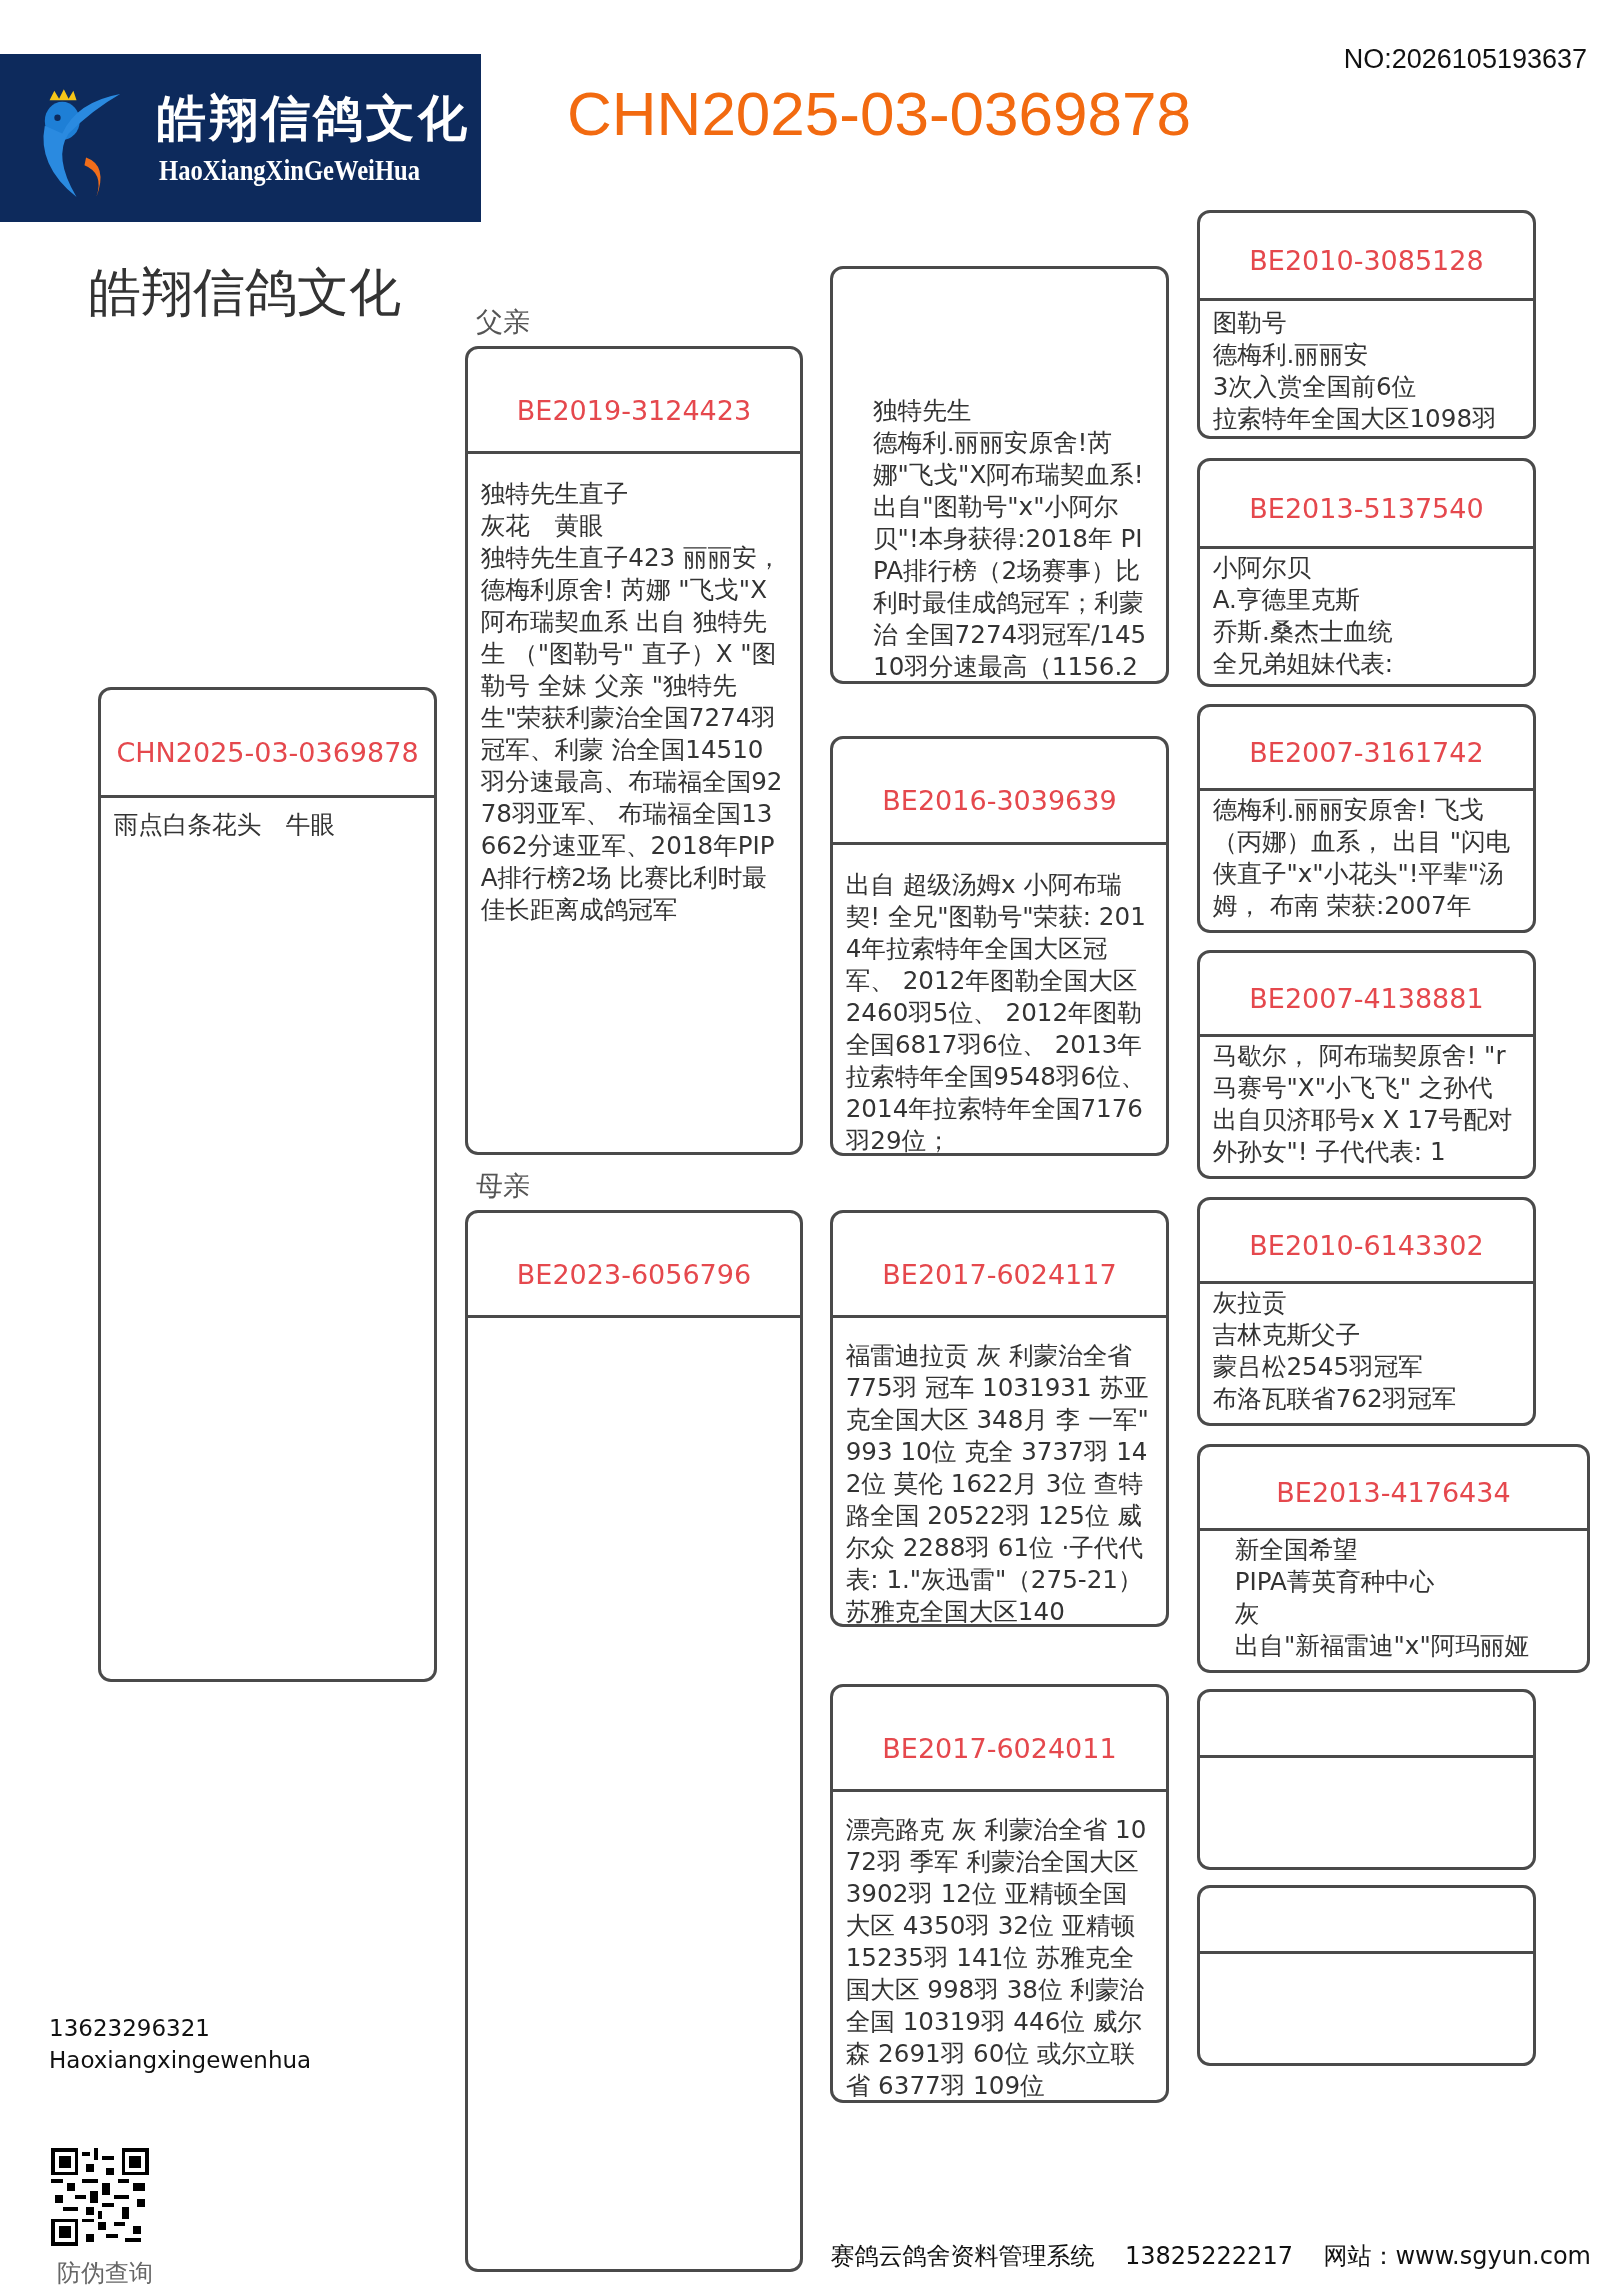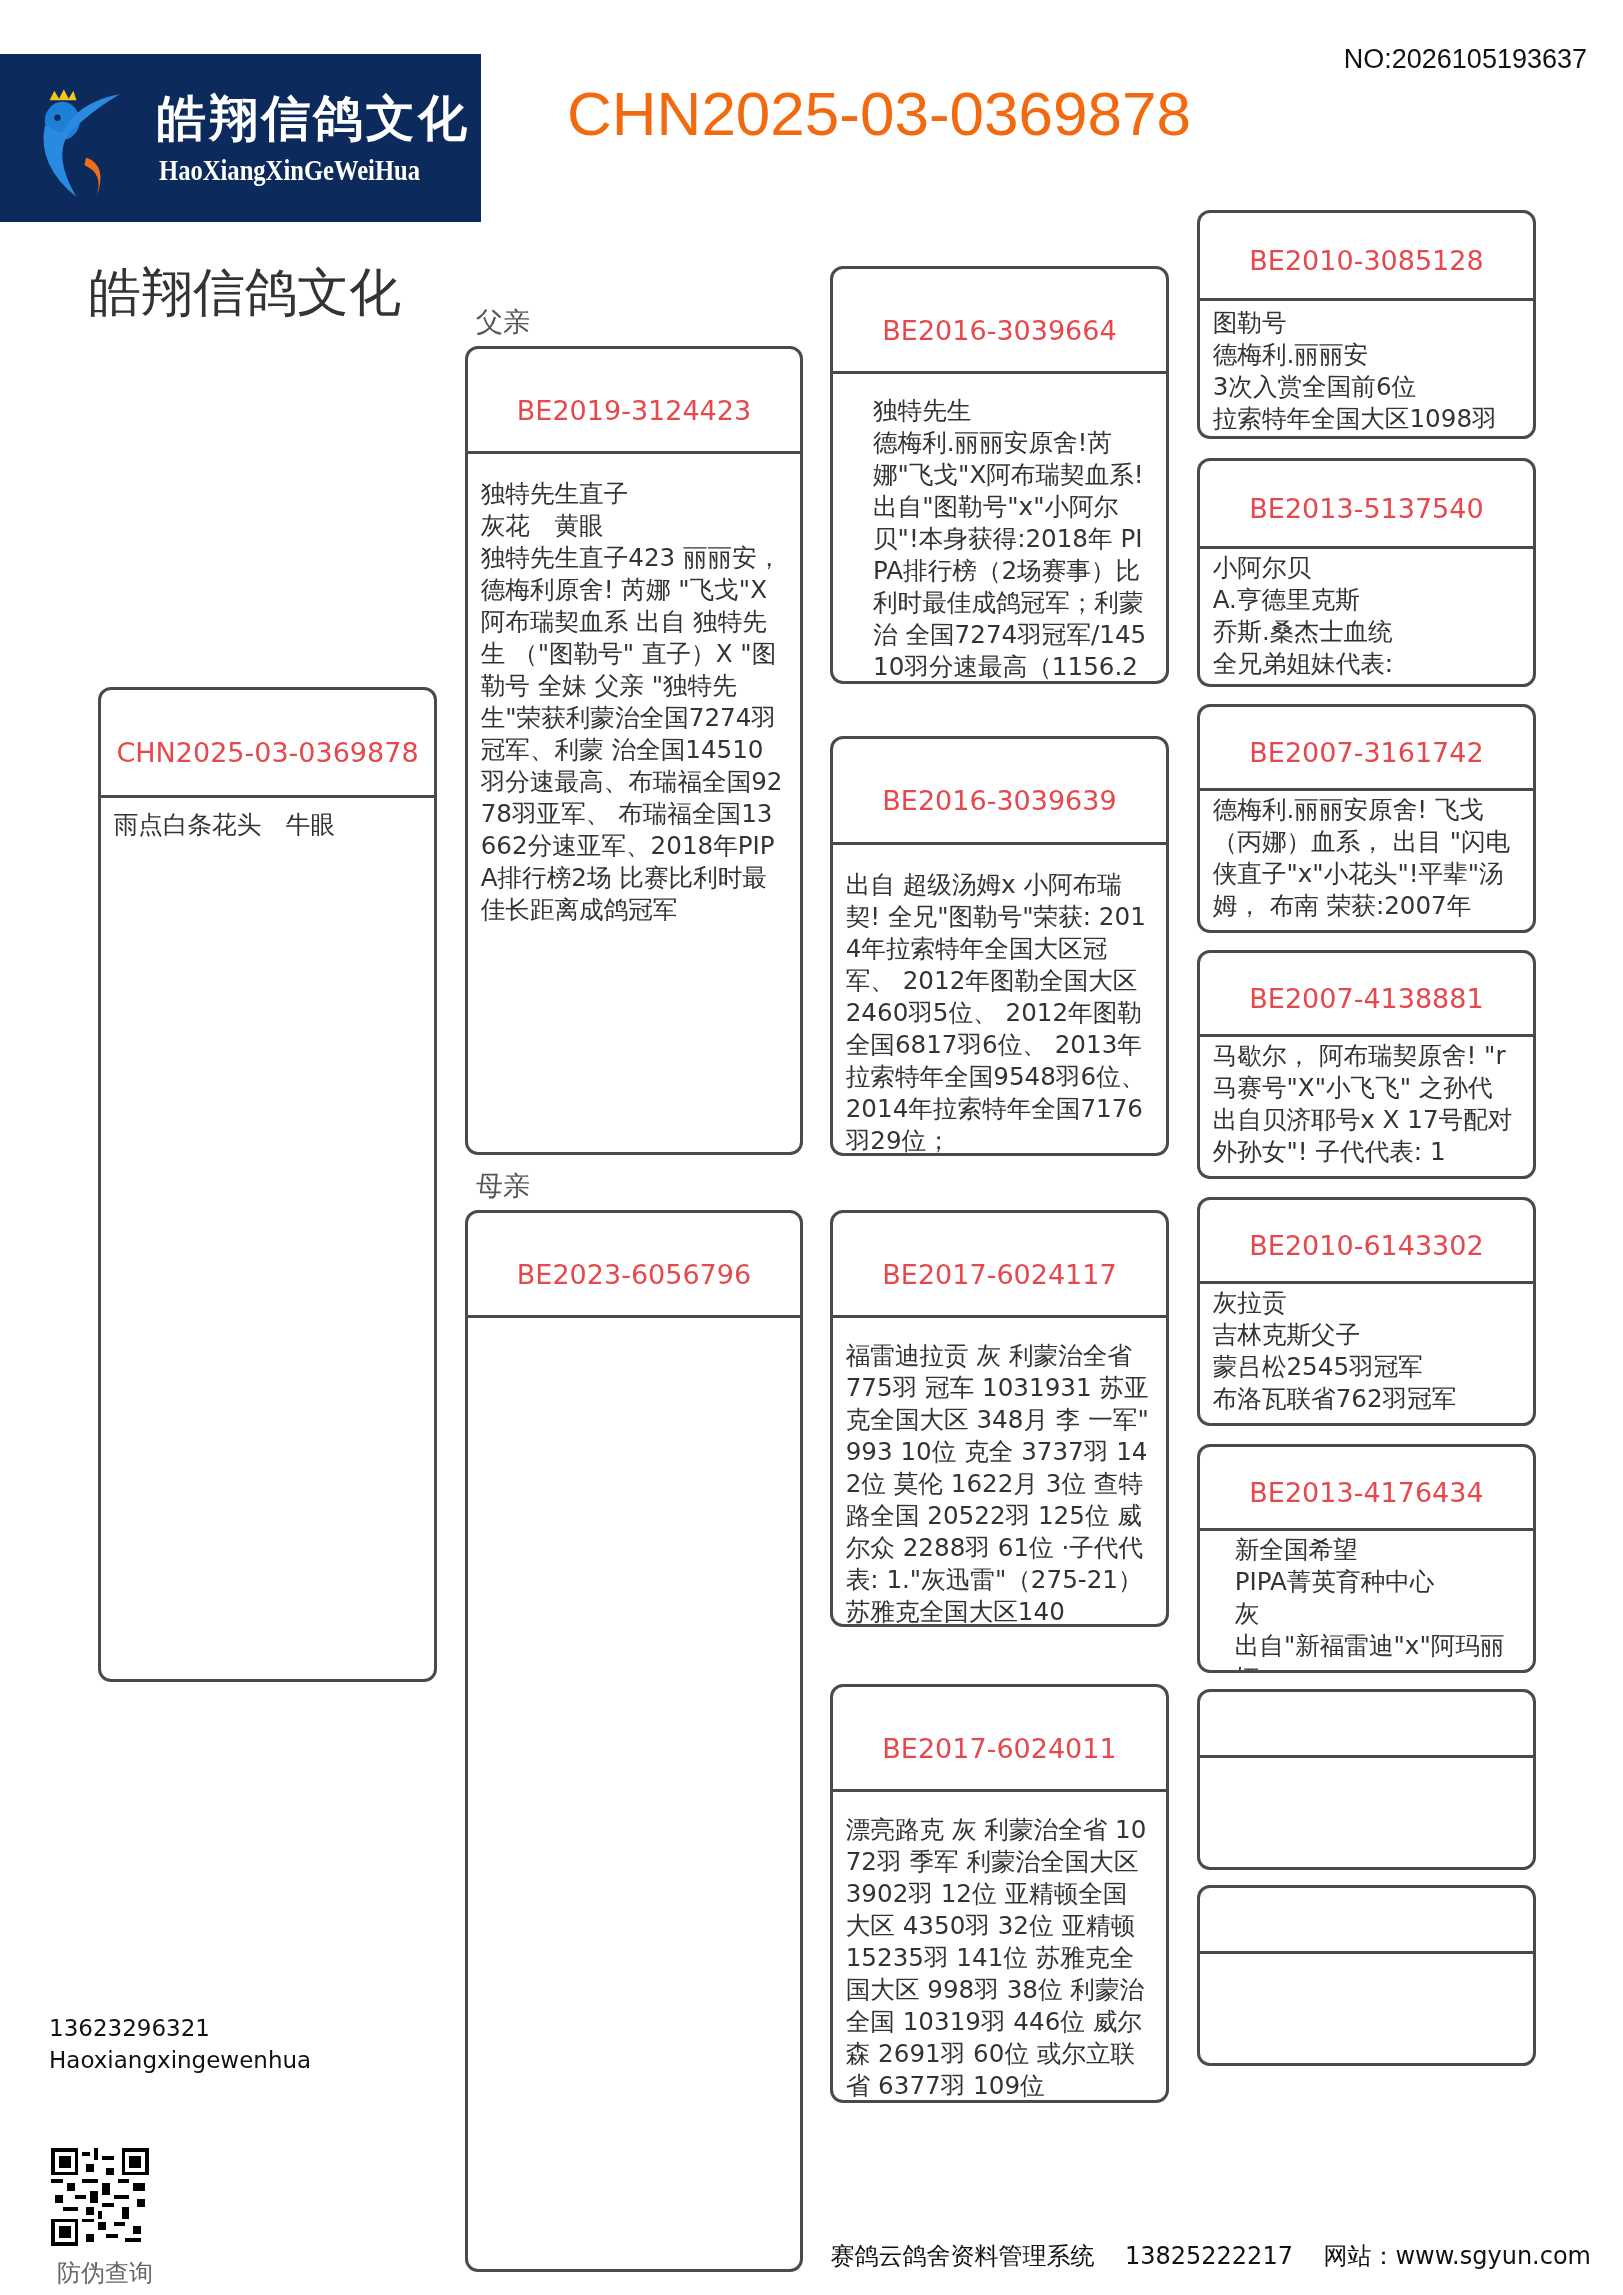--- a/index.html
+++ b/index.html
@@ -61,21 +61,20 @@
   <div class="card-body big" style="top:105px;">独特先生直子
 灰花　黄眼
 独特先生直子423 丽丽安，德梅利原舍! 芮娜 "飞戈"X阿布瑞契血系 出自 独特先生 （"图勒号" 直子）X "图勒号 全妹 父亲 "独特先生"荣获利蒙治全国7274羽冠军、利蒙 治全国14510羽分速最高、布瑞福全国9278羽亚军、 布瑞福全国13662分速亚军、2018年PIPA排行榜2场 比赛比利时最佳长距离成鸽冠军</div>
 </div>
 
 <div class="card" style="left:465px; top:1210px; width:338px; height:1062px;">
   <div class="card-head" style="height:105px;">BE2023-6056796</div>
 </div>
 
 <div class="card" style="left:830px; top:266px; width:339px; height:418px;">
-  <div class="card-head" style="height:105px;">BE2016-3039664</div>
   <div class="card-body" style="top:105px; padding-top:20.6px;padding-left:40px;">独特先生
 德梅利.丽丽安原舍!芮娜"飞戈"X阿布瑞契血系! 出自"图勒号"x"小阿尔贝"!本身获得:2018年 PIPA排行榜（2场赛事）比利时最佳成鸽冠军；利蒙治 全国7274羽冠军/14510羽分速最高（1156.2521米/分）；布</div>
 </div>
 <div class="card" style="left:830px; top:736px; width:339px; height:420px;">
   <div class="card-head" style="height:106px;">BE2016-3039639</div>
   <div class="card-body" style="top:106px; padding-top:24px;">出自 超级汤姆x 小阿布瑞契! 全兄"图勒号"荣获: 2014年拉索特年全国大区冠军、 2012年图勒全国大区2460羽5位、 2012年图勒全国6817羽6位、 2013年拉索特年全国9548羽6位、 2014年拉索特年全国7176羽29位；</div>
 </div>
 <div class="card" style="left:830px; top:1210px; width:339px; height:417px;">
   <div class="card-head" style="height:105px;">BE2017-6024117</div>
   <div class="card-body" style="top:105px; padding-top:22px;">福雷迪拉贡 灰 利蒙治全省 775羽 冠车 1031931 苏亚克全国大区 348月 李 一军" 993 10位 克全 3737羽 142位 莫伦 1622月 3位 查特路全国 20522羽 125位 威尔众 2288羽 61位 ·子代代表: 1."灰迅雷"（275-21） 苏雅克全国大区140</div>
@@ -107,21 +106,21 @@
   <div class="card-head" style="height:84px; padding-top:9.5px;">BE2007-4138881</div>
   <div class="card-body" style="top:84px; padding-top:3.2px;">马歇尔， 阿布瑞契原舍! "r 马赛号"X"小飞飞" 之孙代 出自贝济耶号x X 17号配对外孙女"! 子代代表: 1</div>
 </div>
 <div class="card" style="left:1197px; top:1197px; width:339px; height:229px;">
   <div class="card-head" style="height:84px; padding-top:9.5px;">BE2010-6143302</div>
   <div class="card-body" style="top:84px; padding-top:3.2px;">灰拉贡
 吉林克斯父子
 蒙吕松2545羽冠军
 布洛瓦联省762羽冠军</div>
 </div>
-<div class="card" style="left:1197px; top:1444px; width:339px; height:229px;">
+<div class="card" style="left:1197px; top:1444px; width:393px; height:229px;">
   <div class="card-head" style="height:84px; padding-top:9.5px;">BE2013-4176434</div>
   <div class="card-body" style="top:84px; padding-top:3.2px;margin-left:22px;">新全国希望
 PIPA菁英育种中心
 灰
 出自"新福雷迪"x"阿玛丽娅</div>
 </div>
 <div class="card" style="left:1197px; top:1689px; width:339px; height:181px;">
   <div class="card-head" style="height:66px;"></div>
   <div class="card-body" style="top:66px;"></div>
 </div>

